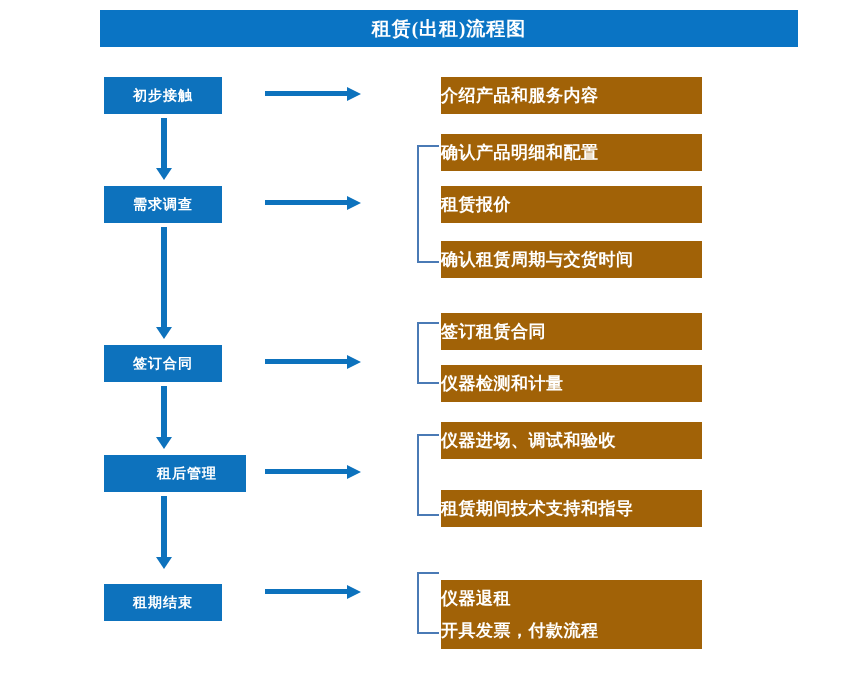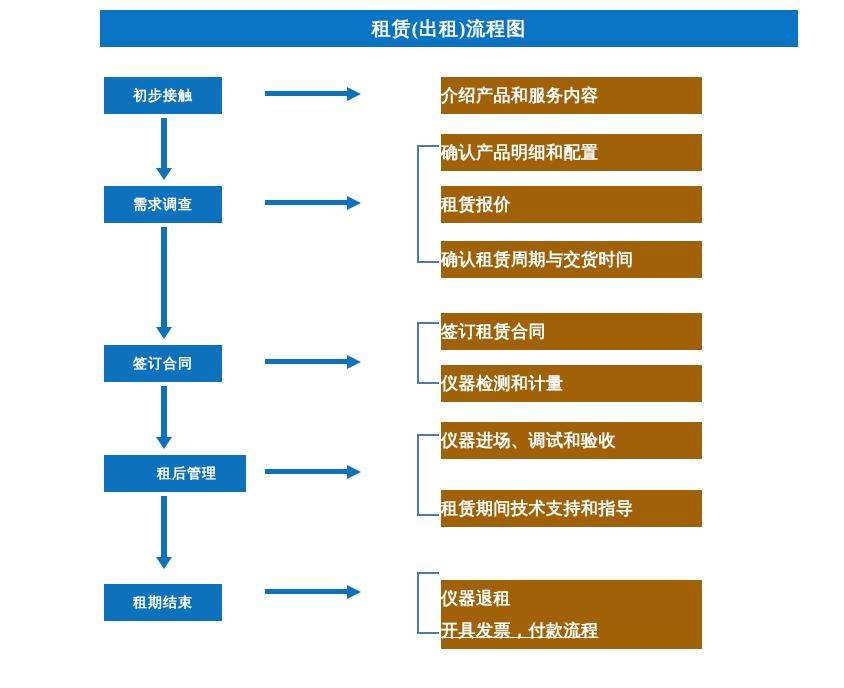--- a/index.html
+++ b/index.html
@@ -99,21 +99,21 @@
   <div id="detail-layer">
       <div class="detail-box" style="top: 77px;">介绍产品和服务内容</div>
       <div class="detail-box" style="top: 134px;">确认产品明细和配置</div>
       <div class="detail-box" style="top: 186px;">租赁报价</div>
       <div class="detail-box" style="top: 241px;">确认租赁周期与交货时间</div>
       <div class="detail-box" style="top: 313px;">签订租赁合同</div>
       <div class="detail-box" style="top: 365px;">仪器检测和计量</div>
       <div class="detail-box" style="top: 422px;">仪器进场、调试和验收</div>
       <div class="detail-box" style="top: 490px;">租赁期间技术支持和指导</div>
       <div class="detail-box" style="top: 560px; margin-top: 20px;">仪器退租</div>
-      <div class="detail-box" style="top: 612px; text-decoration: underline;">开具发票，付款流程</div>
+      <div class="detail-box" style="top: 612px;">开具发票，付款流程</div>
     </div>
   <div id="harrow-layer">
       <div class="h-arrow" style="top: 86px;"><svg width="96" height="16" viewBox="0 0 96 16">
           <rect x="0" y="5" width="84" height="5" fill="#0d72bd"></rect>
           <polygon points="82,1 96,8 82,15" fill="#0d72bd"></polygon>
         </svg></div>
       <div class="h-arrow" style="top: 195px;"><svg width="96" height="16" viewBox="0 0 96 16">
           <rect x="0" y="5" width="84" height="5" fill="#0d72bd"></rect>
           <polygon points="82,1 96,8 82,15" fill="#0d72bd"></polygon>
         </svg></div>

